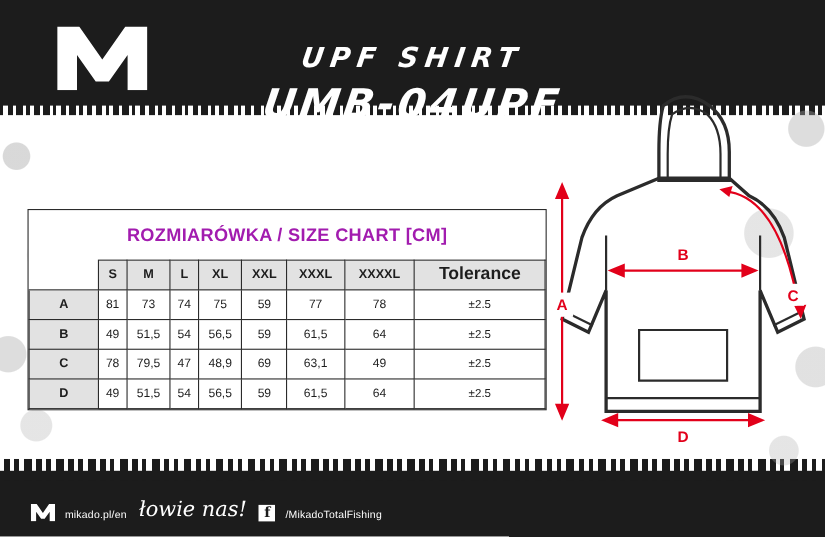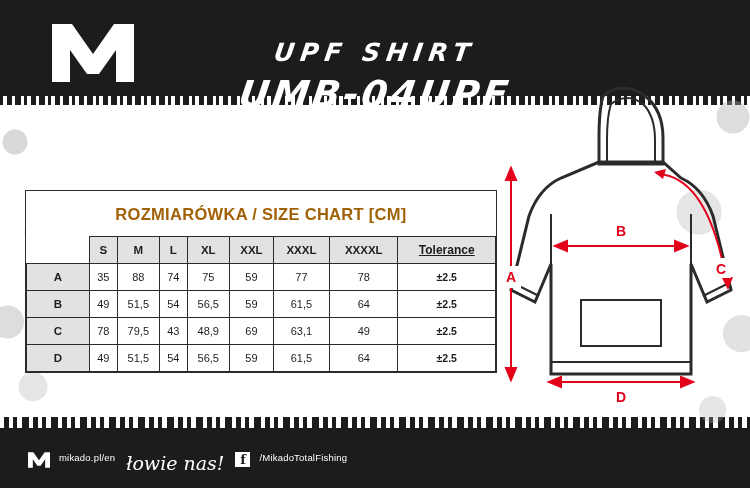--- a/index.html
+++ b/index.html
@@ -111,21 +111,21 @@
   .chart-wrap {
     position: absolute;
     left: 25px; top: 190px;
     width: 470px;
     background: #ffffff;
     border: 1px solid #2b2b2b;
   }
   .chart-title {
     font-size: 16.5px;
     font-weight: bold;
-    color: #a16207;
+    color: #a21caf;
     text-align: center;
     padding: 14px 0 12px;
     letter-spacing: .3px;
   }
   table.size-chart {
     width: 100%;
     border-collapse: collapse;
     font-size: 11px;
     color: #1d1d1d;
   }
@@ -148,41 +148,40 @@
     border-top: none;
     width: 58px;
   }
   table.size-chart tbody th.rowlab {
     background: #e2e2e2;
     font-weight: bold;
     font-size: 11.5px;
     width: 58px;
   }
   table.size-chart td.tol {
-    font-weight: bold;
+    font-weight: normal;
     font-size: 10.5px;
   }
   table.size-chart th.tol-h {
-    font-size: 12px;
-    text-decoration: underline;
+    font-size: 16px;
   }
 
   
   .diagram {
     position: absolute;
     left: 495px; top: 78px;
     width: 250px; height: 330px;
   }
 
   
   .footer {
     position: absolute;
     left: 28px; bottom: 14px;
     display: flex;
-    align-items: flex-start;
+    align-items: flex-end;
     gap: 9px;
     color: #ffffff;
   }
   .footer .f-logo { width: 22px; height: 16px; }
   .footer .f-text { font-size: 9.5px; letter-spacing: .2px; }
   .footer .f-script {
     font-family: "DejaVu Serif", serif;
     font-style: italic;
     font-size: 19px;
     margin: 0 2px;
@@ -232,22 +231,22 @@
           <th>XL</th>
           <th>XXL</th>
           <th>XXXL</th>
           <th>XXXXL</th>
           <th class="tol-h">Tolerance</th>
         </tr>
       </thead>
       <tbody>
         <tr>
           <th class="rowlab">A</th>
-          <td>35</td>
-          <td>88</td>
+          <td>81</td>
+          <td>73</td>
           <td>74</td>
           <td>75</td>
           <td>59</td>
           <td>77</td>
           <td>78</td>
           <td class="tol">±2.5</td>
         </tr>
         <tr>
           <th class="rowlab">B</th>
           <td>49</td>
@@ -256,21 +255,21 @@
           <td>56,5</td>
           <td>59</td>
           <td>61,5</td>
           <td>64</td>
           <td class="tol">±2.5</td>
         </tr>
         <tr>
           <th class="rowlab">C</th>
           <td>78</td>
           <td>79,5</td>
-          <td>43</td>
+          <td>47</td>
           <td>48,9</td>
           <td>69</td>
           <td>63,1</td>
           <td>49</td>
           <td class="tol">±2.5</td>
         </tr>
         <tr>
           <th class="rowlab">D</th>
           <td>49</td>
           <td>51,5</td>

